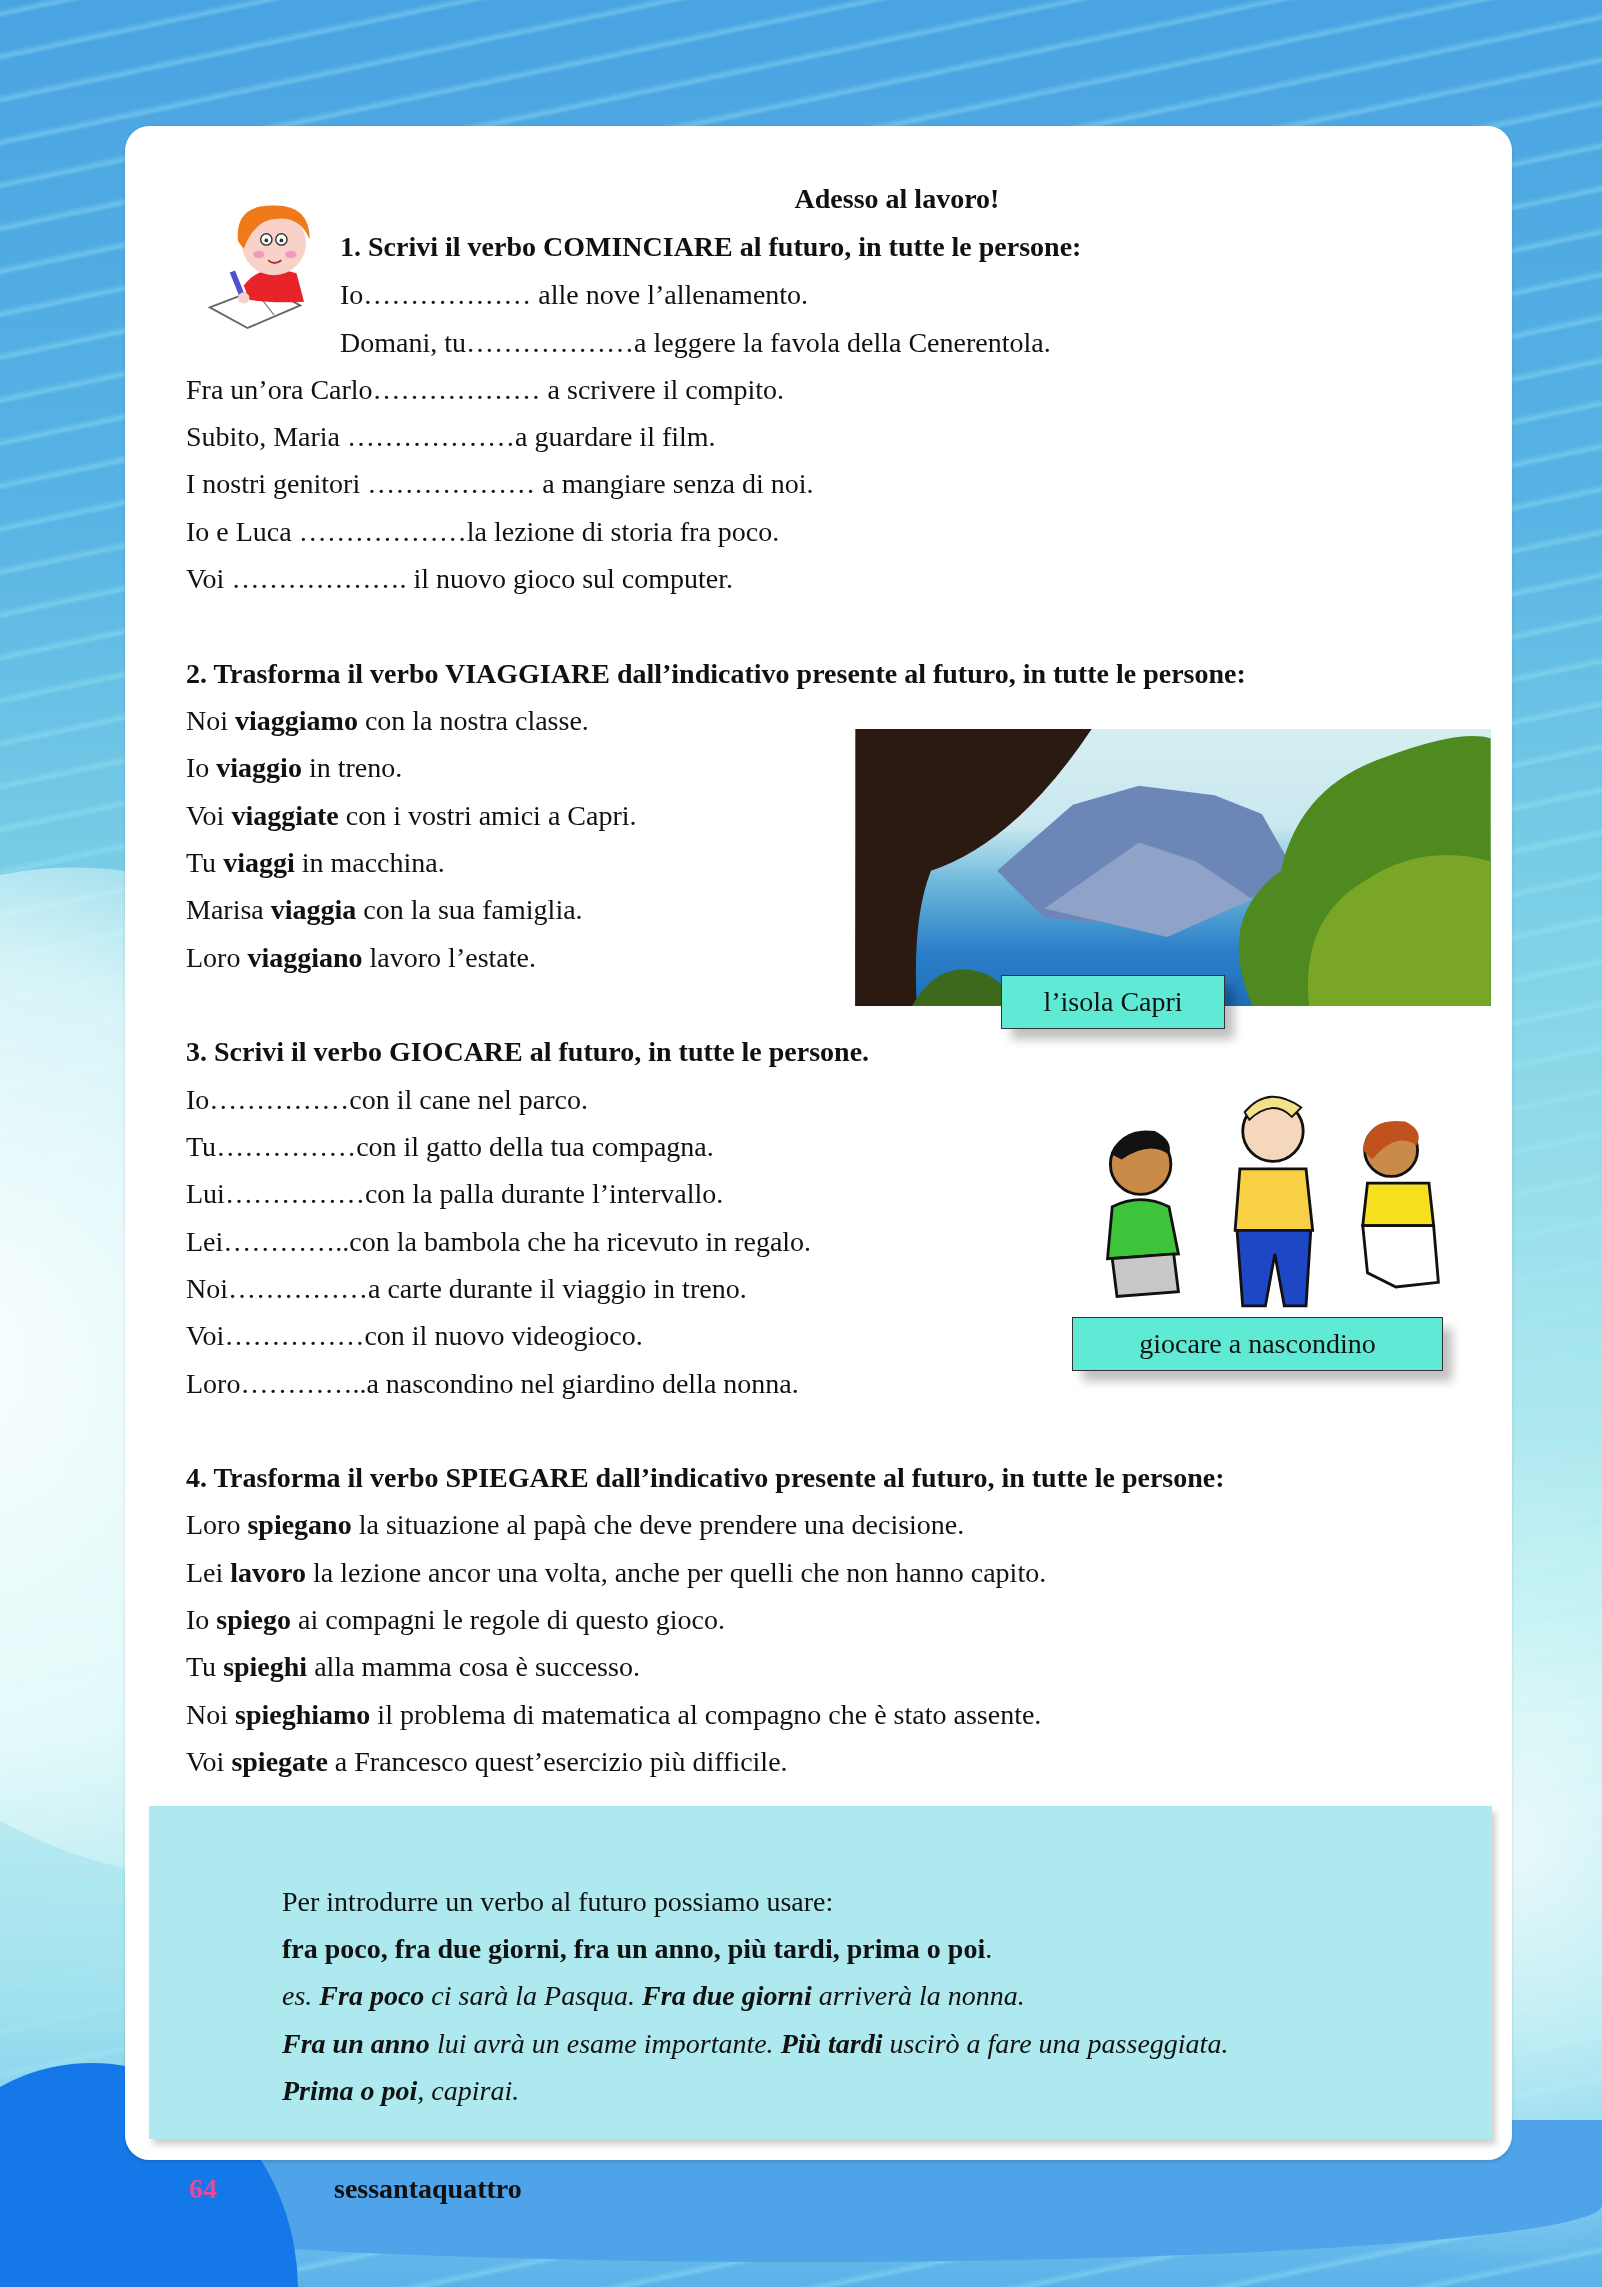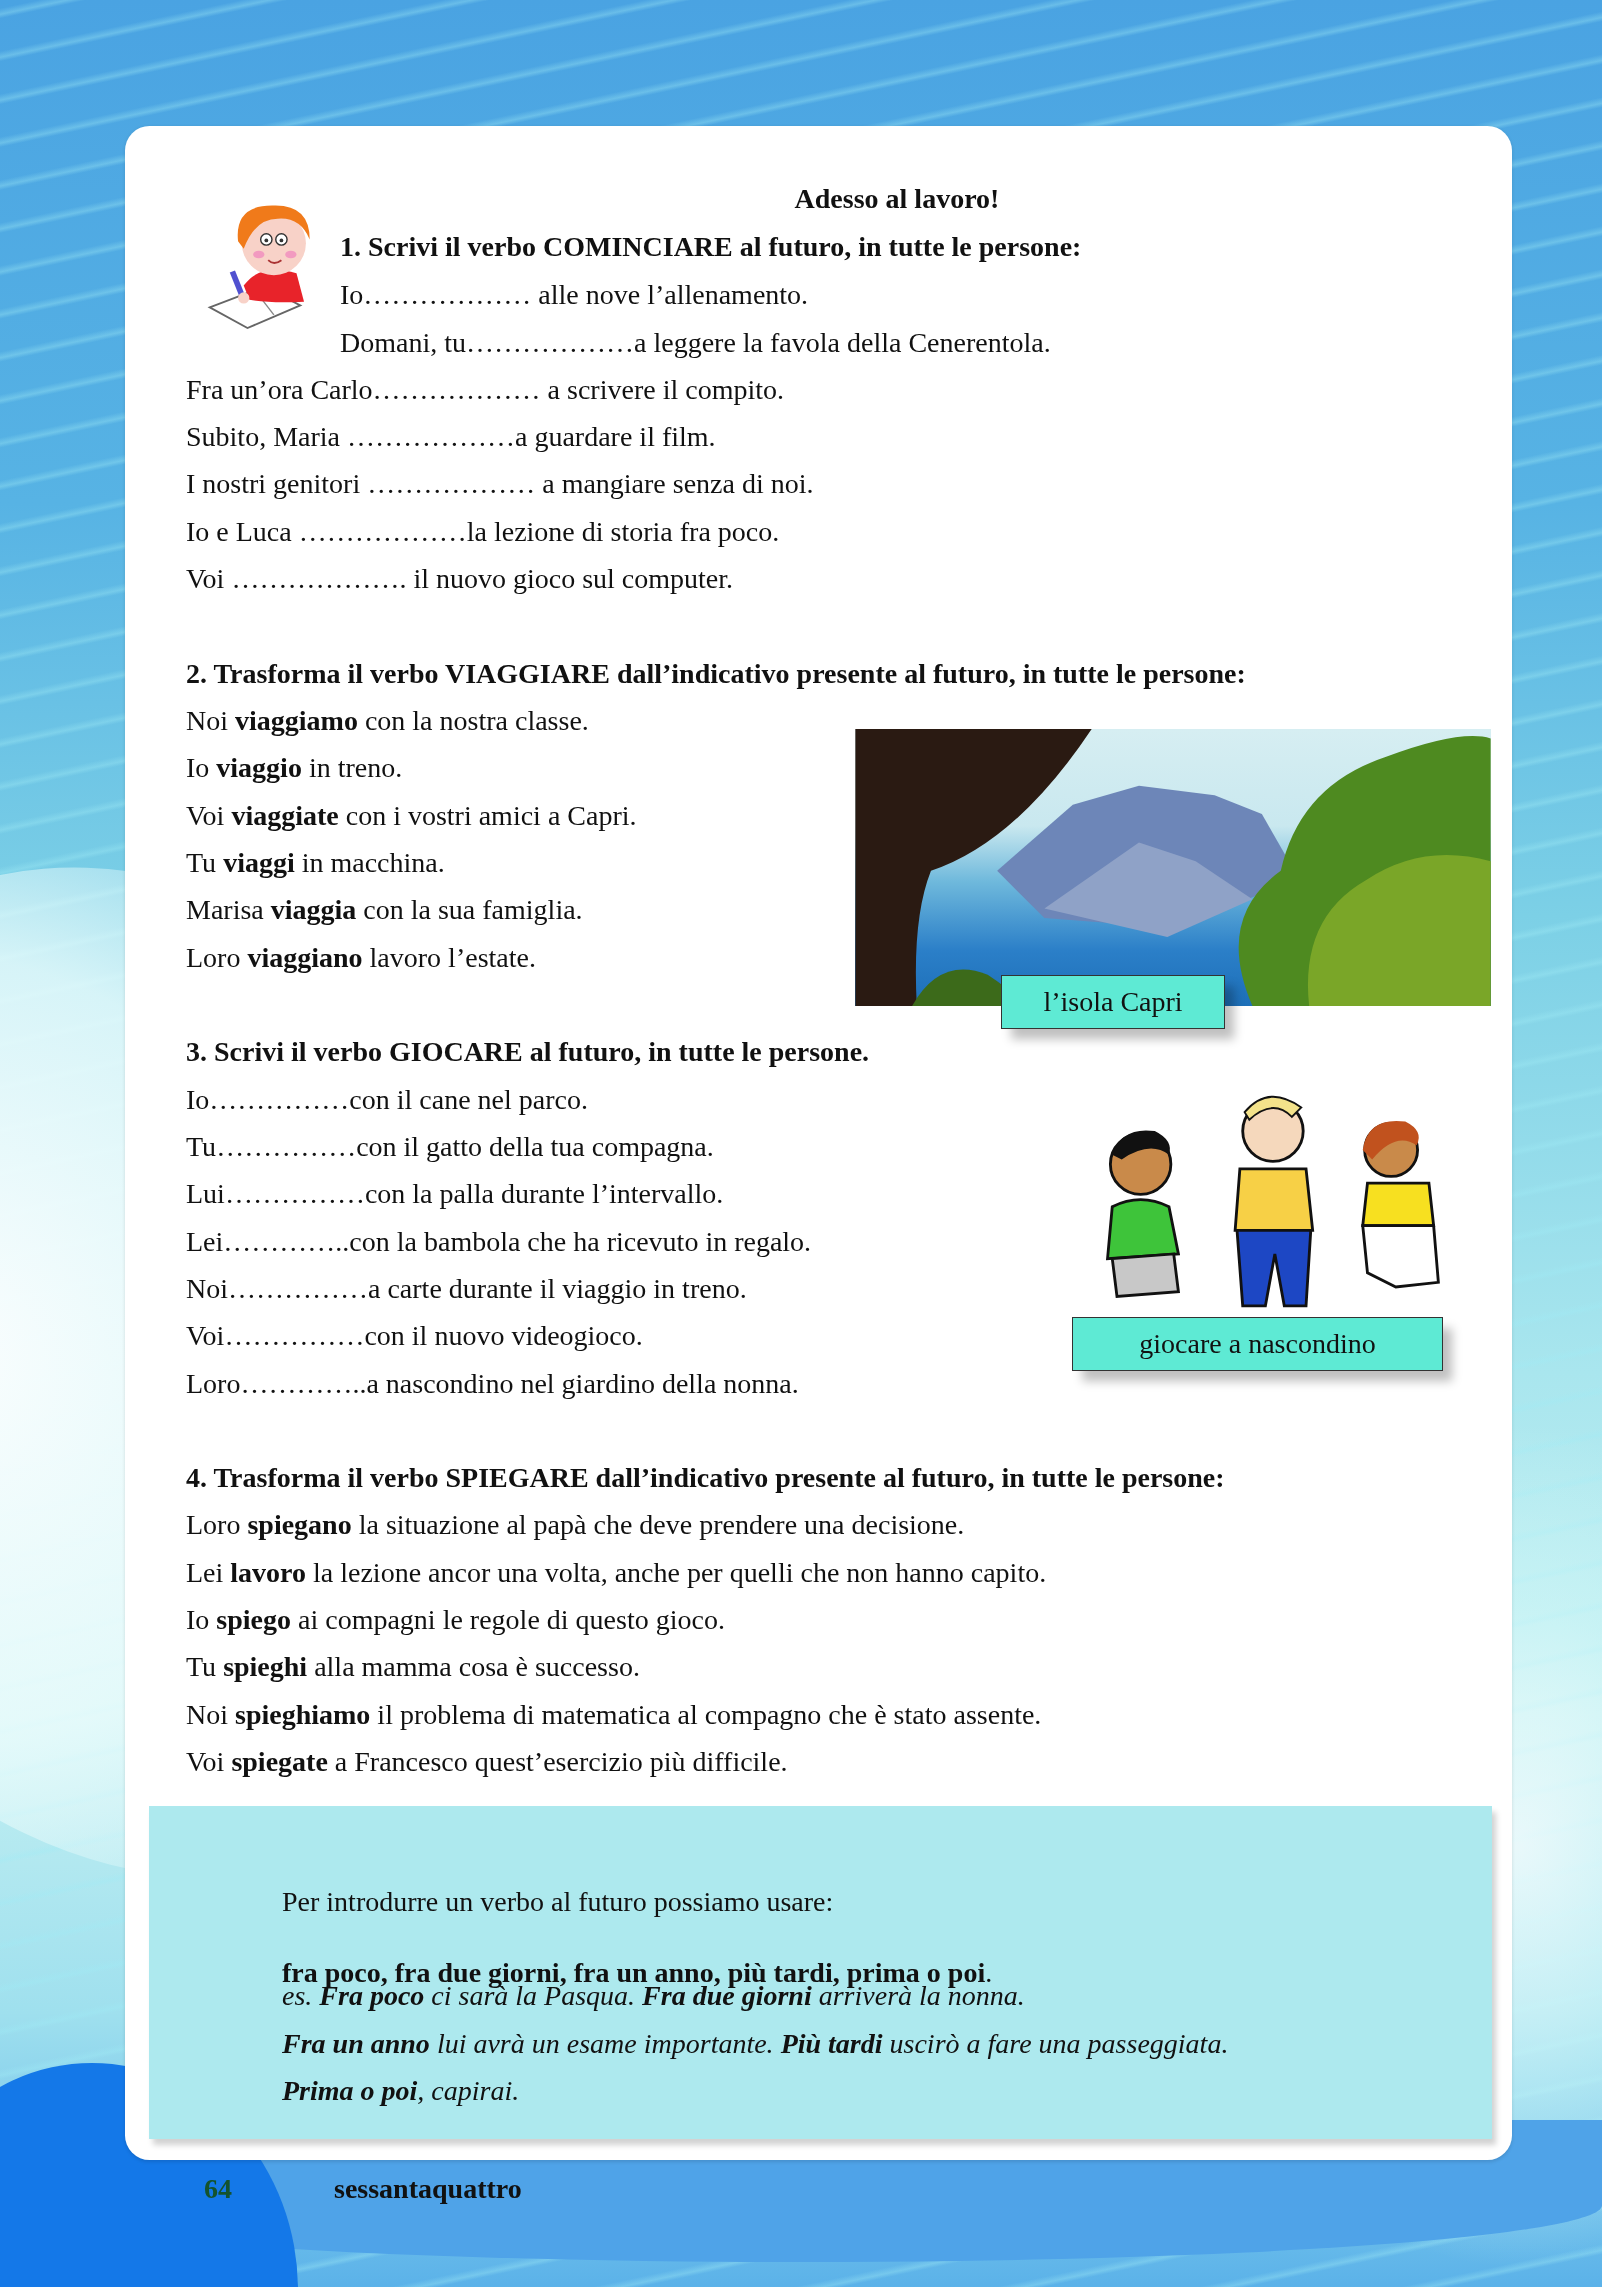--- a/index.html
+++ b/index.html
@@ -37,21 +37,21 @@
     background: #1478e8;
   }
   .card {
     position: absolute; left: 125px; top: 126px; width: 1387px; height: 2034px;
     background: #fff; border-radius: 24.6px;
     box-shadow: 0 1.9px 3.8px rgba(0,0,0,0.12);
   }
   .line {
     position: absolute; font-size: 28px; line-height: 34px; white-space: nowrap;
   }
-  .b { font-weight: bold; margin-top: 24px; }
+  .b { font-weight: bold; }
   .i { font-style: italic; }
   .heading { font-weight: bold; }
   .center-title { position: absolute; left: 0; width: 1794px; text-align: center; font-size: 28px; font-weight: bold; }
   .photo {
     position: absolute; left: 855px; top: 729px; width: 636px; height: 277px; overflow: hidden;
     background: linear-gradient(180deg, #d6eef2 0%, #c9e8ef 35%, #6fb9dc 55%, #2b7fc8 80%, #1d6fb8 100%);
   }
   .caption {
     position: absolute; background: #5eead4; border: 1.9px solid #333; font-size: 28px;
     display: flex; align-items: center; justify-content: center;
@@ -176,15 +176,15 @@
     <span>es. </span><span class="b">Fra poco</span><span> ci sarà la Pasqua. </span><span class="b">Fra due giorni</span><span> arriverà la nonna.</span>
   </div>
   <div class="line i" style="top:221px">
     <span class="b">Fra un anno</span><span> lui avrà un esame importante. </span><span class="b">Più tardi</span><span> uscirò a fare una passeggiata.</span>
   </div>
   <div class="line i" style="top:268px">
     <span class="b">Prima o poi</span><span>, capirai.</span>
   </div>
 </div>
 
-<div class="footer-text" style="left:204px;color:#14532d">64</div>
+<div class="footer-text" style="left:189px;color:#ec4899">64</div>
 <div class="footer-text" style="left:334px;color:#111">sessantaquattro</div>
 
 
 </body></html>

